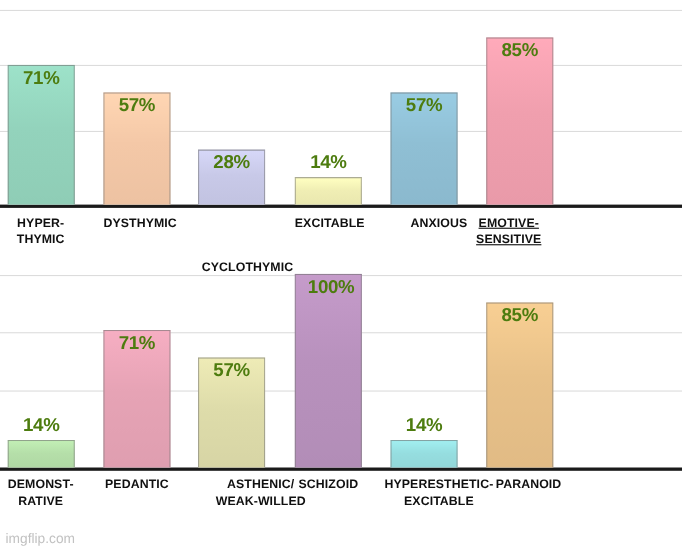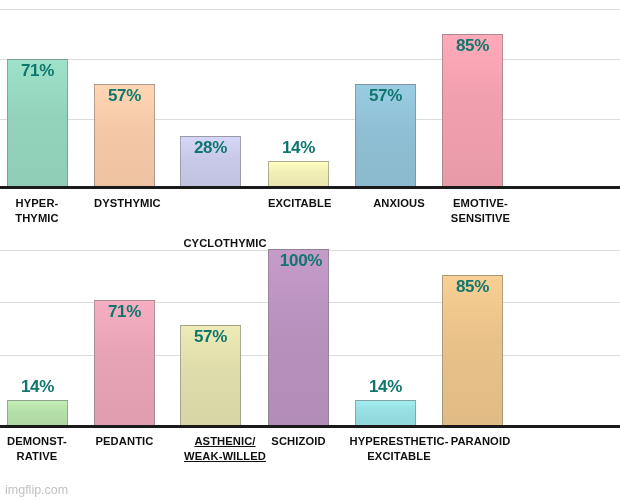--- a/index.html
+++ b/index.html
@@ -31,21 +31,21 @@
     position: absolute;
     border: 1px solid rgba(120,120,120,0.55);
     border-bottom: none;
   }
   .bar-label {
     position: absolute;
     width: 100%;
     text-align: center;
     font-weight: bold;
     font-size: 17px;
-    color: #0f766e;
+    color: #4d7c0f;
     letter-spacing: -0.3px;
     white-space: nowrap;
   }
 
   .cat-label {
     position: absolute;
     text-align: center;
     font-weight: bold;
     font-size: 11.2px;
     color: #101010;
@@ -84,41 +84,41 @@
         <div class="bar-label" style="left: 180px; width: 61px; top: 138px; text-align: center;">28%</div>
         <div class="cat-label" style="left: 180px; width: 90px; top: 196px; margin-top: 40px;">CYCLOTHYMIC</div>
         <div class="bar" style="left: 268px; width: 61px; top: 161px; height: 25px; background: linear-gradient(rgb(255, 255, 193) 0%, rgb(240, 238, 180) 45%, rgb(233, 231, 175) 100%);"></div>
         <div class="bar-label" style="left: 268px; width: 61px; top: 138px;">14%</div>
         <div class="cat-label" style="left: 268px; width: 61px; top: 196px;">EXCITABLE</div>
         <div class="bar" style="left: 355px; width: 61px; top: 84px; height: 102px; background: linear-gradient(rgb(153, 204, 227) 0%, rgb(143, 191, 212) 45%, rgb(139, 185, 206) 100%);"></div>
         <div class="bar-label" style="left: 355px; width: 61px; top: 86px;">57%</div>
         <div class="cat-label" style="left: 340px; width: 118px; top: 196px; text-align: center;">ANXIOUS</div>
         <div class="bar" style="left: 442px; width: 61px; top: 34px; height: 152px; background: linear-gradient(rgb(255, 170, 186) 0%, rgb(240, 159, 174) 45%, rgb(233, 154, 169) 100%);"></div>
         <div class="bar-label" style="left: 442px; width: 61px; top: 36px;">85%</div>
-        <div class="cat-label" style="left: 442px; width: 77px; top: 196px;">EMOTIVE-
+        <div class="cat-label" style="left: 424px; width: 77px; top: 196px; text-decoration: underline;">EMOTIVE-
 SENSITIVE</div>
       </div>
   </div>
 
   <div class="panel" id="panel-bottom">
     <div class="plot" id="plot-bottom">
         <div class="gridline" style="top: 2px;"></div>
         <div class="gridline" style="top: 54px;"></div>
         <div class="gridline" style="top: 107px;"></div>
         <div class="axis" style="top: 177px;"></div>
         <div class="bar" style="left: 7px; width: 61px; top: 152px; height: 25px; background: linear-gradient(rgb(194, 239, 181) 0%, rgb(181, 223, 169) 45%, rgb(176, 216, 164) 100%);"></div>
         <div class="bar-label" style="left: 7px; width: 61px; top: 129px;">14%</div>
         <div class="cat-label" style="left: -9px; width: 92px; top: 186px;">DEMONST-
 RATIVE</div>
         <div class="bar" style="left: 94px; width: 61px; top: 52px; height: 125px; background: linear-gradient(rgb(246, 174, 194) 0%, rgb(230, 163, 181) 45%, rgb(223, 158, 176) 100%);"></div>
         <div class="bar-label" style="left: 94px; width: 61px; top: 54px;">71%</div>
         <div class="cat-label" style="left: 94px; width: 61px; top: 186px;">PEDANTIC</div>
         <div class="bar" style="left: 180px; width: 61px; top: 77px; height: 100px; background: linear-gradient(rgb(238, 235, 182) 0%, rgb(222, 220, 170) 45%, rgb(215, 213, 165) 100%);"></div>
         <div class="bar-label" style="left: 180px; width: 61px; top: 79px;">57%</div>
-        <div class="cat-label" style="left: 180px; width: 90px; top: 186px; text-decoration: underline;">ASTHENIC/
+        <div class="cat-label" style="left: 192px; width: 90px; top: 186px;">ASTHENIC/
 WEAK-WILLED</div>
         <div class="bar" style="left: 268px; width: 61px; top: 1px; height: 176px; background: linear-gradient(rgb(197, 155, 202) 0%, rgb(184, 145, 189) 45%, rgb(178, 141, 183) 100%);"></div>
         <div class="bar-label" style="left: 268px; width: 66px; top: 3px;">100%</div>
         <div class="cat-label" style="left: 268px; width: 61px; top: 186px;">SCHIZOID</div>
         <div class="bar" style="left: 355px; width: 61px; top: 152px; height: 25px; background: linear-gradient(rgb(161, 238, 240) 0%, rgb(150, 222, 224) 45%, rgb(146, 215, 217) 100%);"></div>
         <div class="bar-label" style="left: 355px; width: 61px; top: 129px;">14%</div>
         <div class="cat-label" style="left: 340px; width: 118px; top: 186px;">HYPERESTHETIC-
 EXCITABLE</div>
         <div class="bar" style="left: 442px; width: 61px; top: 27px; height: 150px; background: linear-gradient(rgb(248, 207, 147) 0%, rgb(232, 193, 137) 45%, rgb(225, 187, 133) 100%);"></div>
         <div class="bar-label" style="left: 442px; width: 61px; top: 29px;">85%</div>

